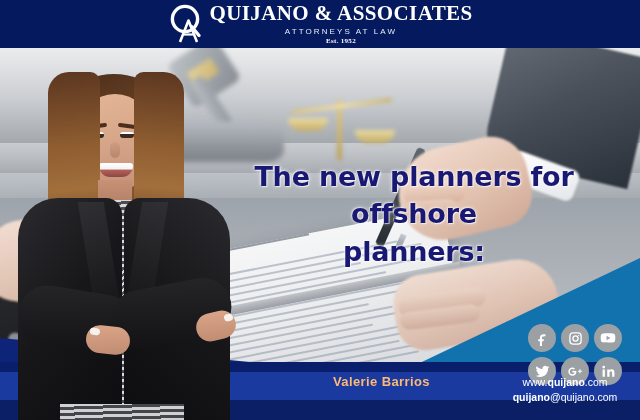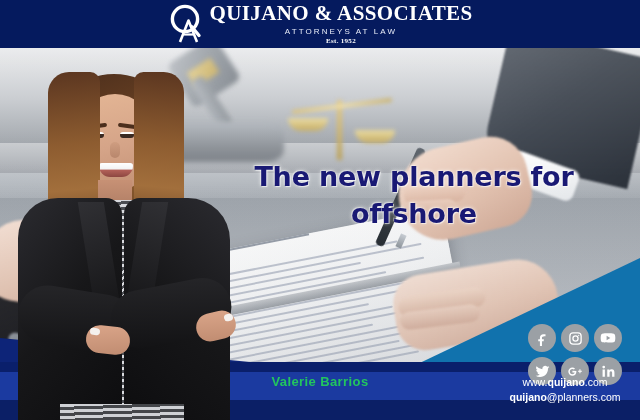--- a/index.html
+++ b/index.html
@@ -490,22 +490,22 @@
     border-radius:50%;
     background:#9ba0a5;
     display:flex; align-items:center; justify-content:center;
     color:#ffffff;
   }
   .soc svg { display:block; }
 
   
   .presenter {
     position:absolute; left:210px; top:374px;
-    width:220px; text-align:center;
-    z-index:40; color:#22c55e;
+    width:220px; text-align:right;
+    z-index:40; color:#fdba74;
   }
   .presenter .pname {
     font-size:13px; font-weight:700; letter-spacing:.4px; line-height:1.25;
   }
   .presenter .prole {
     font-size:11.5px; font-weight:400; letter-spacing:.2px; line-height:1.3;
   }
   .contact {
     position:absolute; left:490px; top:375px;
     width:150px; text-align:center;
@@ -631,20 +631,21 @@
       <div class="brand-text">
         <div class="brand-name">QUIJANO &amp; ASSOCIATES</div>
         <div class="brand-sub">ATTORNEYS AT LAW</div>
         <div class="brand-est">Est. 1952</div>
       </div>
     </div>
   </div>
 
   <div class="title">
     <span class="ln">The new planners for offshore</span>
+    <span class="ln">planners:</span>
   </div>
 
   <div class="social">
     <div class="soc">
       <svg width="15" height="15" viewBox="0 0 24 24" fill="currentColor">
           <path d="M14.5 8.2h2.3V5.3c-.4-.06-1.76-.18-3.35-.18-3.31 0-5.58 1.98-5.58 5.62v2.56H5.2v3.27h2.67V24h3.28v-7.43h2.66l.41-3.27h-3.07v-2.24c0-.95.26-1.86 1.35-1.86z"></path>
         </svg>
     </div>
     <div class="soc">
       <svg width="15" height="15" viewBox="0 0 24 24" fill="none" stroke="currentColor" stroke-width="2.1">
@@ -675,16 +676,16 @@
         </svg>
     </div>
   </div>
 
   <div class="presenter">
     <div class="pname">Valerie Barrios</div>
   </div>
 
   <div class="contact">
     <div><span>www.</span><b>quijano</b><span>.com</span></div>
-    <div><b>quijano</b><span>@planners.com</span></div>
+    <div><b>quijano</b><span>@quijano.com</span></div>
   </div>
 
 </div>
 
 </body></html>

